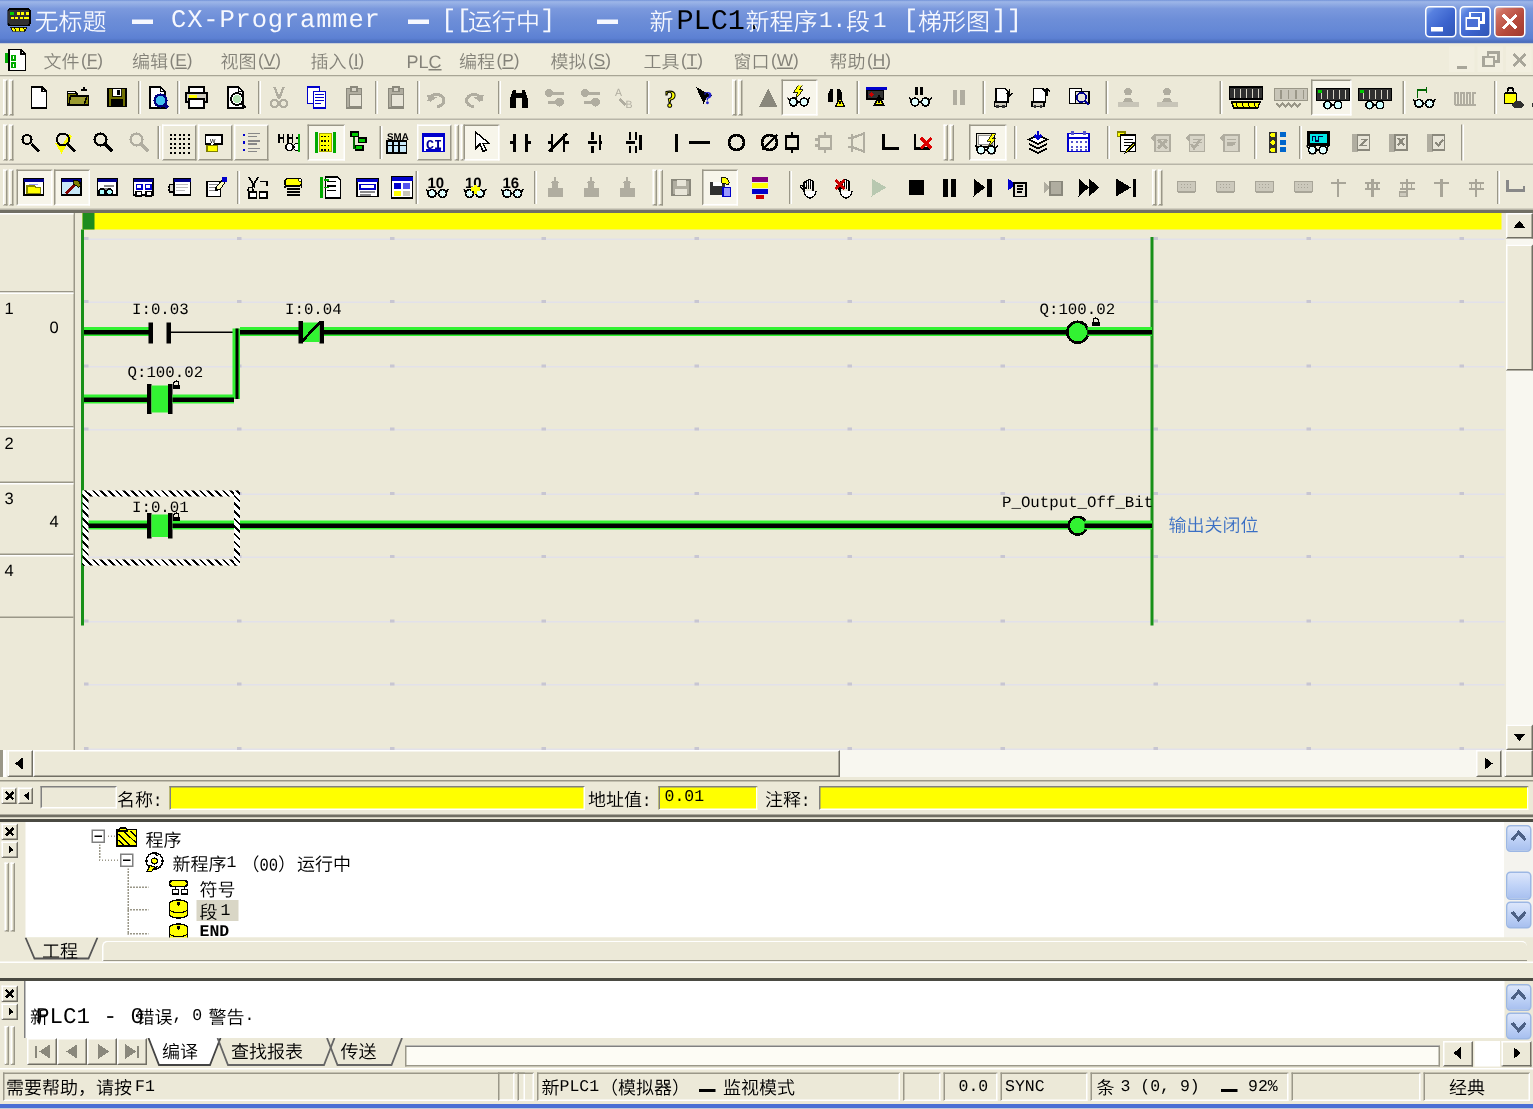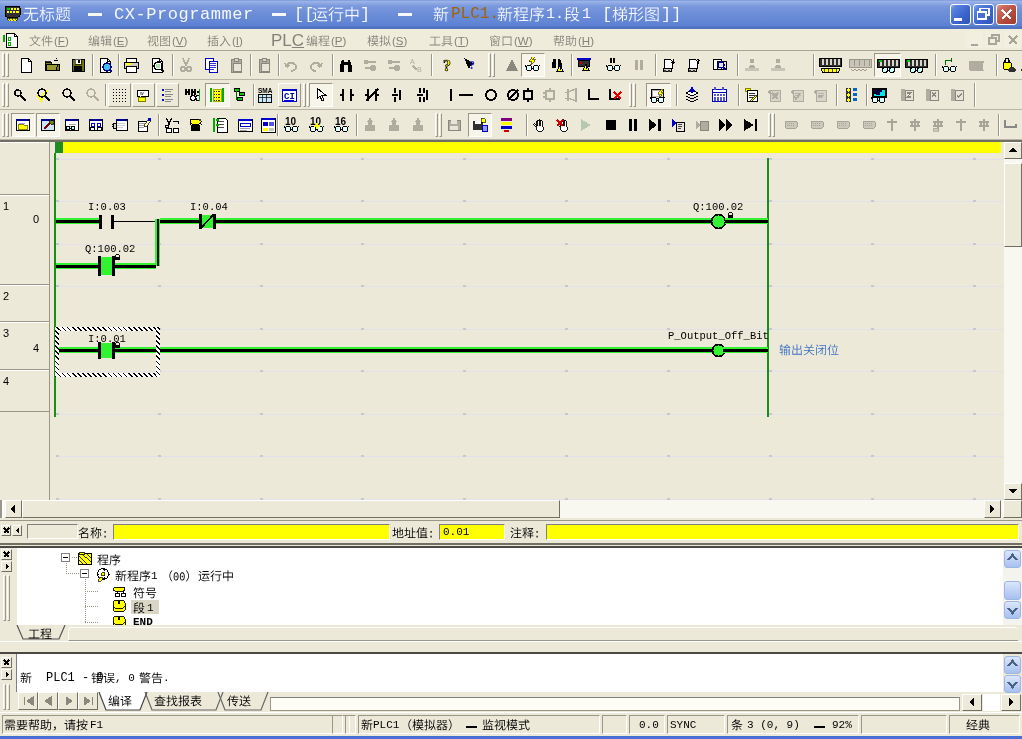--- a/index.html
+++ b/index.html
@@ -35,21 +35,21 @@
       <use href="#g4E2D" x="2000"></use>
     </g>
   </svg>
 <span class="abs mono" style="left:360px;top:6px;font-size:17px;line-height:17px;color:#f6f8fe">]</span>
 <div style="position:absolute;left:398px;top:13px;width:14px;height:2.5px;background:#f6f8fe"></div>
 <svg style="position:absolute;left:433px;top:5px;" width="17" height="20" viewBox="0 0 17 20">
     <g fill="#f6f8fe" transform="translate(0,15.20) scale(0.01600,-0.01600)">
       <use href="#g65B0" x="0"></use>
     </g>
   </svg>
-<span class="abs mono" style="left:451px;top:7px;font-size:16px;line-height:15px;color:#a16207">PLC1.</span>
+<span class="abs mono" style="left:451px;top:7px;font-size:19px;line-height:15px;color:#000000">PLC1.</span>
 <svg style="position:absolute;left:497px;top:5px;" width="49" height="20" viewBox="0 0 49 20">
     <g fill="#f6f8fe" transform="translate(0,15.20) scale(0.01600,-0.01600)">
       <use href="#g65B0" x="0"></use>
       <use href="#g7A0B" x="1000"></use>
       <use href="#g5E8F" x="2000"></use>
     </g>
   </svg>
 <span class="abs mono" style="left:546px;top:7px;font-size:15px;line-height:15px;color:#f6f8fe">1.</span>
 <svg style="position:absolute;left:564px;top:5px;" width="17" height="20" viewBox="0 0 17 20">
     <g fill="#f6f8fe" transform="translate(0,15.20) scale(0.01600,-0.01600)">
@@ -105,21 +105,21 @@
     </g>
   </svg>
 <span class="abs" style="left:172px;top:35px;font-size:11.5px;line-height:12px;color:#848279">(<u>V</u>)</span>
 <svg style="position:absolute;left:207px;top:34px;" width="25" height="15" viewBox="0 0 25 15">
     <g fill="#848279" transform="translate(0,11.40) scale(0.01200,-0.01200)">
       <use href="#g63D2" x="0"></use>
       <use href="#g5165" x="1000"></use>
     </g>
   </svg>
 <span class="abs" style="left:232px;top:35px;font-size:11.5px;line-height:12px;color:#848279">(<u>I</u>)</span>
-<span class="abs" style="left:271px;top:35px;font-size:17px;line-height:12px;color:#848279">PL<u>C</u></span>
+<span class="abs" style="left:271px;top:35px;font-size:12px;line-height:12px;color:#848279">PL<u>C</u></span>
 <svg style="position:absolute;left:306px;top:34px;" width="25" height="15" viewBox="0 0 25 15">
     <g fill="#848279" transform="translate(0,11.40) scale(0.01200,-0.01200)">
       <use href="#g7F16" x="0"></use>
       <use href="#g7A0B" x="1000"></use>
     </g>
   </svg>
 <span class="abs" style="left:331px;top:35px;font-size:11.5px;line-height:12px;color:#848279">(<u>P</u>)</span>
 <svg style="position:absolute;left:367px;top:34px;" width="25" height="15" viewBox="0 0 25 15">
     <g fill="#848279" transform="translate(0,11.40) scale(0.01200,-0.01200)">
       <use href="#g6A21" x="0"></use>
@@ -1247,21 +1247,21 @@
 <svg style="position:absolute;left:3px;top:670px" width="9" height="9" viewBox="0 0 9 9" shape-rendering="crispEdges">
     <path d="M3 2l3 2.5L3 7z" fill="#000"></path>
   </svg>
 <div style="position:absolute;left:3px;top:684px;width:3px;height:26px;background:#ece9d8;border-top:1px solid #fff;border-left:1px solid #fff;border-right:1px solid #9a9788;border-bottom:1px solid #9a9788"></div>
 <div style="position:absolute;left:7px;top:684px;width:3px;height:26px;background:#ece9d8;border-top:1px solid #fff;border-left:1px solid #fff;border-right:1px solid #9a9788;border-bottom:1px solid #9a9788"></div>
 <svg style="position:absolute;left:20px;top:671px;" width="13" height="15" viewBox="0 0 13 15">
     <g fill="#000" transform="translate(0,11.40) scale(0.01200,-0.01200)">
       <use href="#g65B0" x="0"></use>
     </g>
   </svg>
-<span class="abs mono" style="left:46px;top:673px;font-size:12px;line-height:11px">PLC1 - 0</span>
+<span class="abs mono" style="left:24px;top:673px;font-size:15px;line-height:11px">PLC1 - 0</span>
 <svg style="position:absolute;left:91px;top:671px;" width="25" height="15" viewBox="0 0 25 15">
     <g fill="#000" transform="translate(0,11.40) scale(0.01200,-0.01200)">
       <use href="#g9519" x="0"></use>
       <use href="#g8BEF" x="1000"></use>
     </g>
   </svg>
 <span class="abs mono" style="left:115px;top:673px;font-size:11px;line-height:11px">, 0</span>
 <svg style="position:absolute;left:139px;top:671px;" width="25" height="15" viewBox="0 0 25 15">
     <g fill="#000" transform="translate(0,11.40) scale(0.01200,-0.01200)">
       <use href="#g8B66" x="0"></use>

